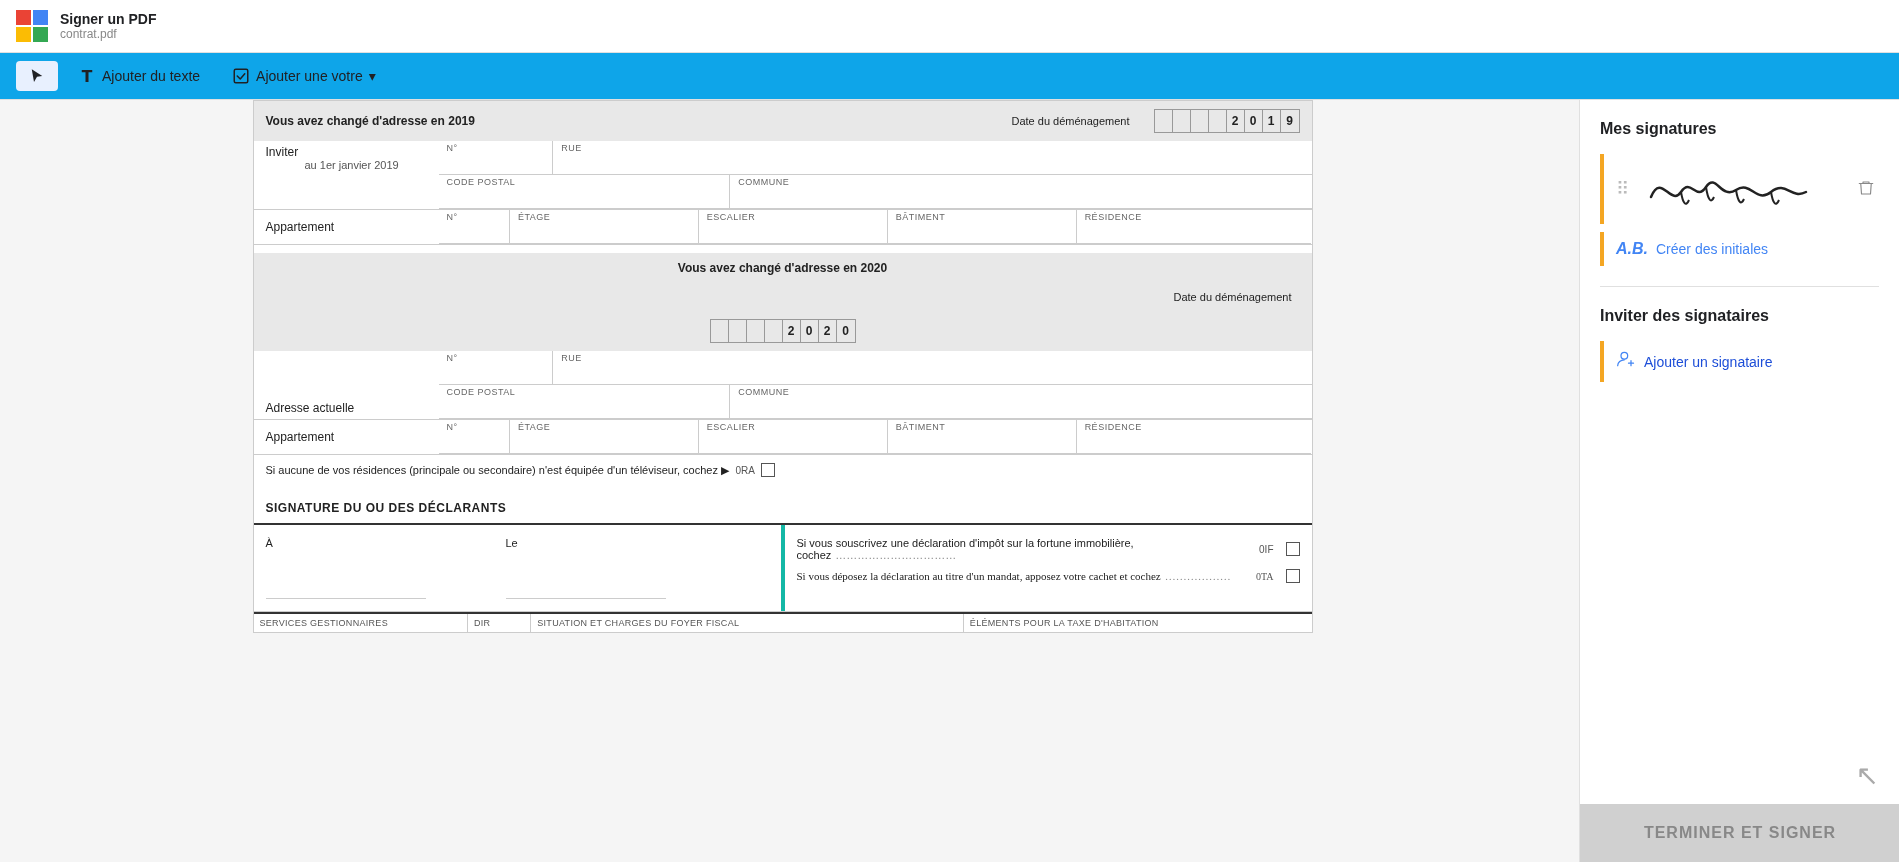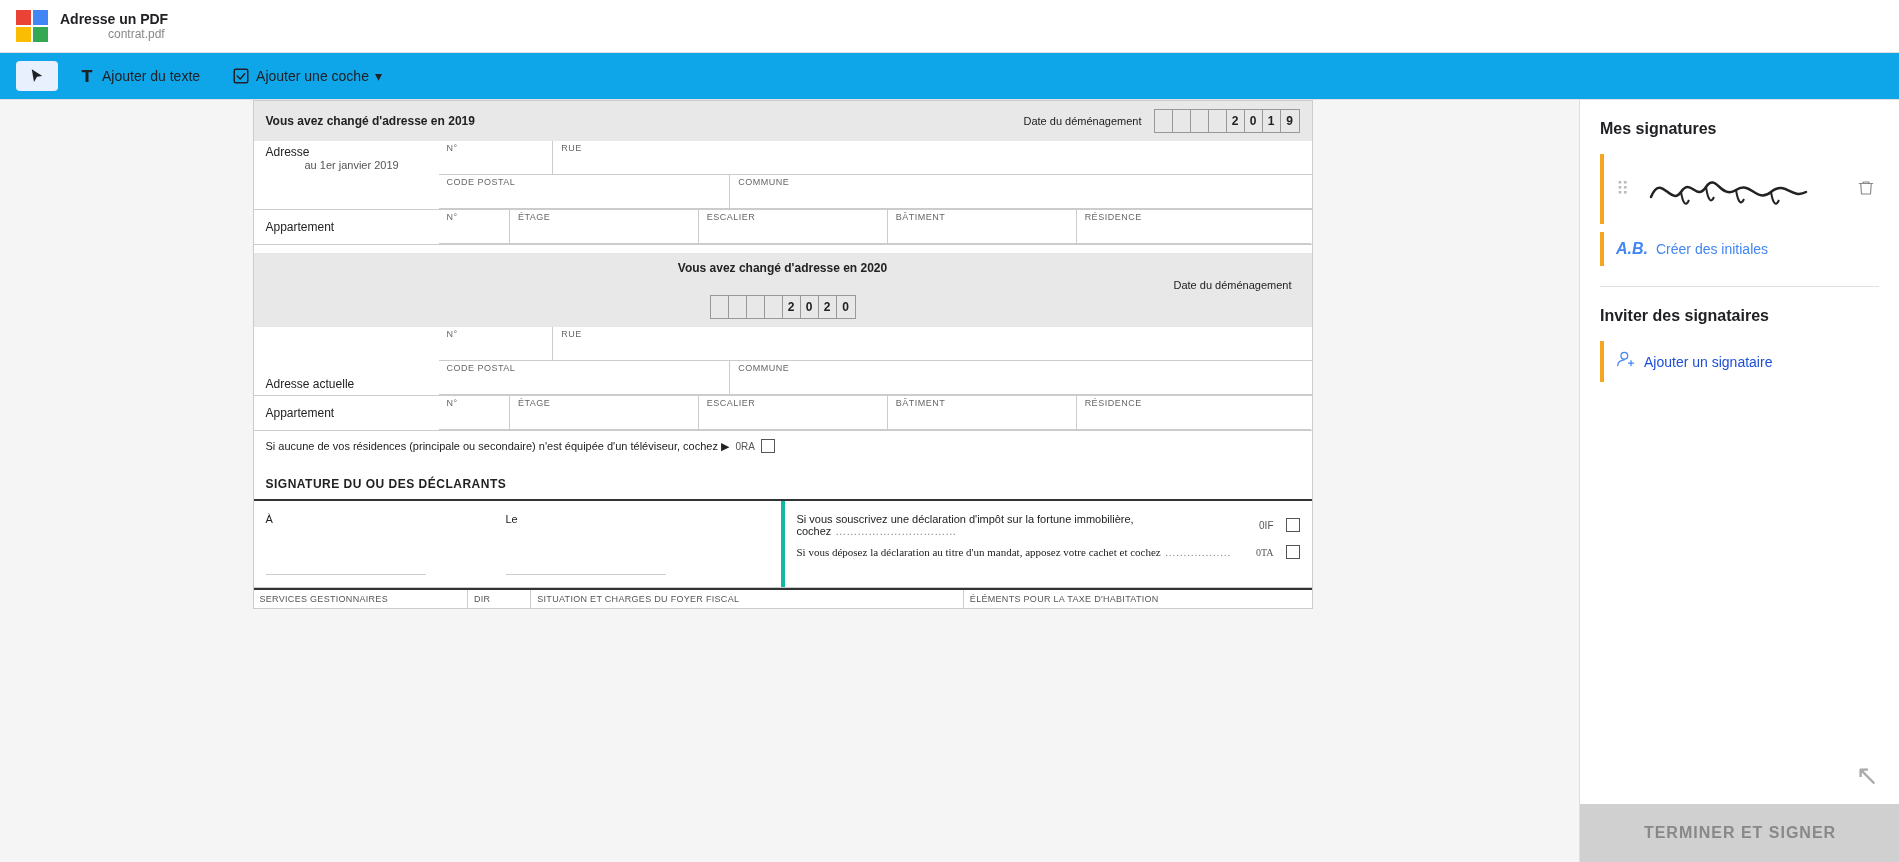--- a/index.html
+++ b/index.html
@@ -4,33 +4,33 @@
   <style>
     * { box-sizing: border-box; margin: 0; padding: 0; }
     body { font-family: 'Segoe UI', Arial, sans-serif; background: #f5f5f5; display: flex; flex-direction: column; height: 862px; overflow: hidden; }
 
     
     .header { display: flex; align-items: center; padding: 10px 16px; background: #fff; border-bottom: 1px solid #e0e0e0; gap: 12px; }
     .app-logo { width: 32px; height: 32px; flex-shrink: 0; }
     .app-logo svg { width: 32px; height: 32px; }
     .app-title-group { display: flex; flex-direction: column; }
     .app-title { font-size: 14px; font-weight: 600; color: #202124; }
-    .app-subtitle { font-size: 12px; color: #888; margin-left: 48px; }
+    .app-subtitle { font-size: 12px; color: #888; }
 
     
     .toolbar { display: flex; align-items: center; padding: 8px 16px; background: #0ea5e9; border-bottom: 1px solid #e0e0e0; gap: 8px; }
     .toolbar-btn { display: flex; align-items: center; gap: 6px; padding: 6px 12px; border: none; background: transparent; border-radius: 4px; font-size: 14px; color: #202124; cursor: pointer; }
     .toolbar-btn.active { background: #e8f0fe; }
     .toolbar-btn svg { width: 18px; height: 18px; }
 
     
     .main { display: flex; flex: 1; overflow: hidden; }
 
     .pdf-page { background: #fff; width: 1060px; margin: 0 auto; font-size: 11px; color: #222; border: 1px solid #ccc; }
-    .address-change-row { display: flex; align-items: center; padding: 8px 12px; background: #e8e8e8; gap: 4px; font-weight: bold; font-size: 12px; }
+    .address-change-row { display: flex; align-items: center; padding: 8px 12px; background: #e8e8e8; gap: 16px; font-weight: bold; font-size: 12px; }
     .address-change-row .date-label { font-weight: normal; font-size: 11px; margin-left: auto; margin-right: 8px; }
     .date-boxes { display: flex; align-items: center; border: 1px solid #999; }
     .date-box { width: 18px; height: 22px; border-right: 1px solid #999; display: flex; align-items: center; justify-content: center; font-size: 12px; font-weight: bold; }
     .date-box:last-child { border-right: none; }
 
     .field-row { display: flex; border-bottom: 1px solid #ccc; }
     .field-area { flex: 1; display: flex; flex-direction: column; }
     .field-sublabel { font-size: 9px; color: #666; padding: 2px 8px 0 8px; text-transform: uppercase; letter-spacing: 0.5px; }
     .field-line { height: 22px; border-bottom: 1px solid #ccc; width: 100%; }
     .field-cols { display: flex; }
@@ -90,21 +90,21 @@
 <div class="header">
   <div class="app-logo">
     <svg viewBox="0 0 32 32" xmlns="http://www.w3.org/2000/svg">
       <rect x="0" y="0" width="15" height="15" fill="#EA4335"></rect>
       <rect x="17" y="0" width="15" height="15" fill="#4285F4"></rect>
       <rect x="0" y="17" width="15" height="15" fill="#FBBC04"></rect>
       <rect x="17" y="17" width="15" height="15" fill="#34A853"></rect>
     </svg>
   </div>
   <div class="app-title-group">
-    <span class="app-title">Adresse un PDF</span>
+    <span class="app-title">Signer un PDF</span>
     <span class="app-subtitle">contrat.pdf</span>
   </div>
 </div>
 
 <div class="toolbar">
   <button class="toolbar-btn active">
     <svg viewBox="0 0 24 24" fill="none" xmlns="http://www.w3.org/2000/svg">
       <path d="M5 3l14 9-7 1-4 7L5 3z" fill="#202124"></path>
     </svg>
   </button>
@@ -112,21 +112,21 @@
     <svg viewBox="0 0 24 24" fill="none" xmlns="http://www.w3.org/2000/svg">
       <path d="M5 4h14v3h-5v13h-4V7H5V4z" fill="#202124"></path>
     </svg>
     <span>Ajouter du texte</span>
   </button>
   <button class="toolbar-btn">
     <svg viewBox="0 0 24 24" fill="none" xmlns="http://www.w3.org/2000/svg">
       <rect x="3" y="3" width="18" height="18" rx="2" stroke="#202124" stroke-width="2" fill="none"></rect>
       <path d="M7 12l4 4 6-7" stroke="#202124" stroke-width="2" stroke-linecap="round" stroke-linejoin="round"></path>
     </svg>
-    <span>Ajouter une coche</span>
+    <span>Ajouter une votre</span>
     <span>▾</span>
   </button>
 </div>
 
 <div class="main">
 
   <div class="pdf-wrapper">
     <div class="pdf-content-scroll">
       <div class="pdf-page">
 
@@ -142,21 +142,21 @@
                 <div class="date-box"></div>
                 <div class="date-box" style="font-weight:bold;">2</div>
                 <div class="date-box" style="font-weight:bold;">0</div>
                 <div class="date-box" style="font-weight:bold;">1</div>
                 <div class="date-box" style="font-weight:bold;">9</div>
               </div>
             </div>
 
             <div class="field-row">
               <div style="display:flex; flex-direction:column; min-width:185px; padding:4px 12px;">
-                <span style="font-size:12px; color:#222;">Adresse</span>
+                <span style="font-size:12px; color:#222;">Inviter</span>
                 <span style="font-size:11px; color:#555;margin-left:39px;">au 1er janvier 2019</span>
               </div>
               <div class="field-area">
                 <div class="field-cols">
                   <div class="field-col" style="flex:0.3;">
                     <span class="field-sublabel">N°</span>
                     <div class="field-line"></div>
                   </div>
                   <div class="field-col" style="flex:2;">
                     <span class="field-sublabel">RUE</span>

